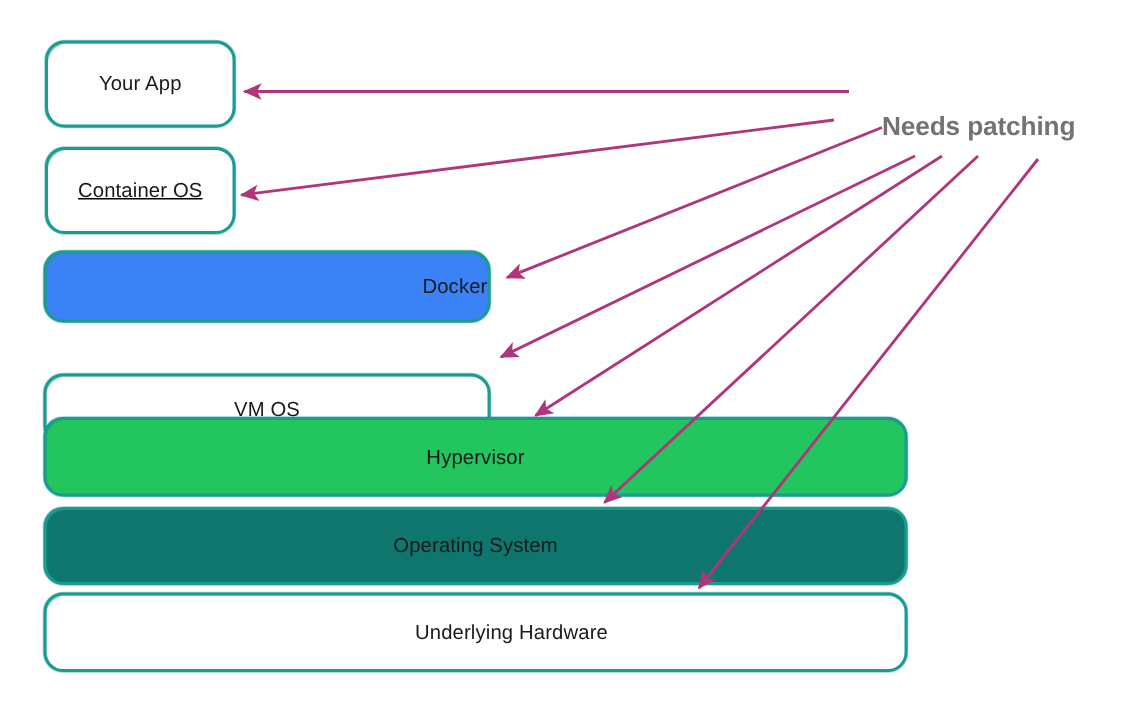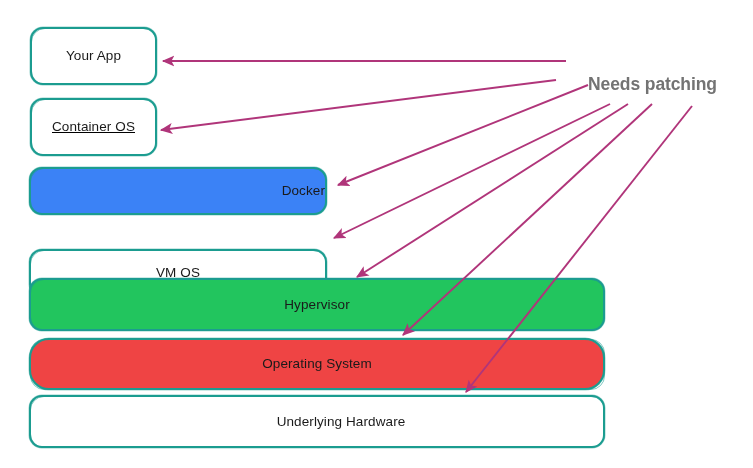--- a/index.html
+++ b/index.html
@@ -82,21 +82,21 @@
     </div>
     <div class="stack-box" style="left: 29px; top: 167px; width: 298px; height: 48px; border-color: rgb(27, 156, 144); background: #3b82f6; justify-content: flex-end;">
       <span class="stack-box-label">Docker</span>
     </div>
     <div class="stack-box" style="left: 29px; top: 206px; width: 298px; height: 48px; border-color: rgb(27, 156, 144); background: rgb(255, 255, 255); margin-top: 43px;">
       <span class="stack-box-label">VM OS</span>
     </div>
     <div class="stack-box" style="left: 29px; top: 278px; width: 576px; height: 53px; border-color: rgb(27, 156, 144); background: #22c55e;">
       <span class="stack-box-label">Hypervisor</span>
     </div>
-    <div class="stack-box" style="left: 29px; top: 338px; width: 576px; height: 52px; border-color: rgb(27, 156, 144); background: #ef4444; border-radius: 20px;">
+    <div class="stack-box" style="left: 29px; top: 338px; width: 576px; height: 52px; border-color: rgb(27, 156, 144); background: #0f766e;">
       <span class="stack-box-label">Operating System</span>
     </div>
     <div class="stack-box" style="left: 29px; top: 395px; width: 576px; height: 53px; border-color: rgb(27, 156, 144); background: rgb(255, 255, 255); padding-left: 48px;">
       <span class="stack-box-label">Underlying Hardware</span>
     </div>
   </div>
 
   <svg id="arrow-layer" viewBox="0 0 753 468">
     <defs>
       <marker id="arrowhead" markerWidth="7" markerHeight="7" refX="6" refY="3.5" orient="auto" markerUnits="strokeWidth">

